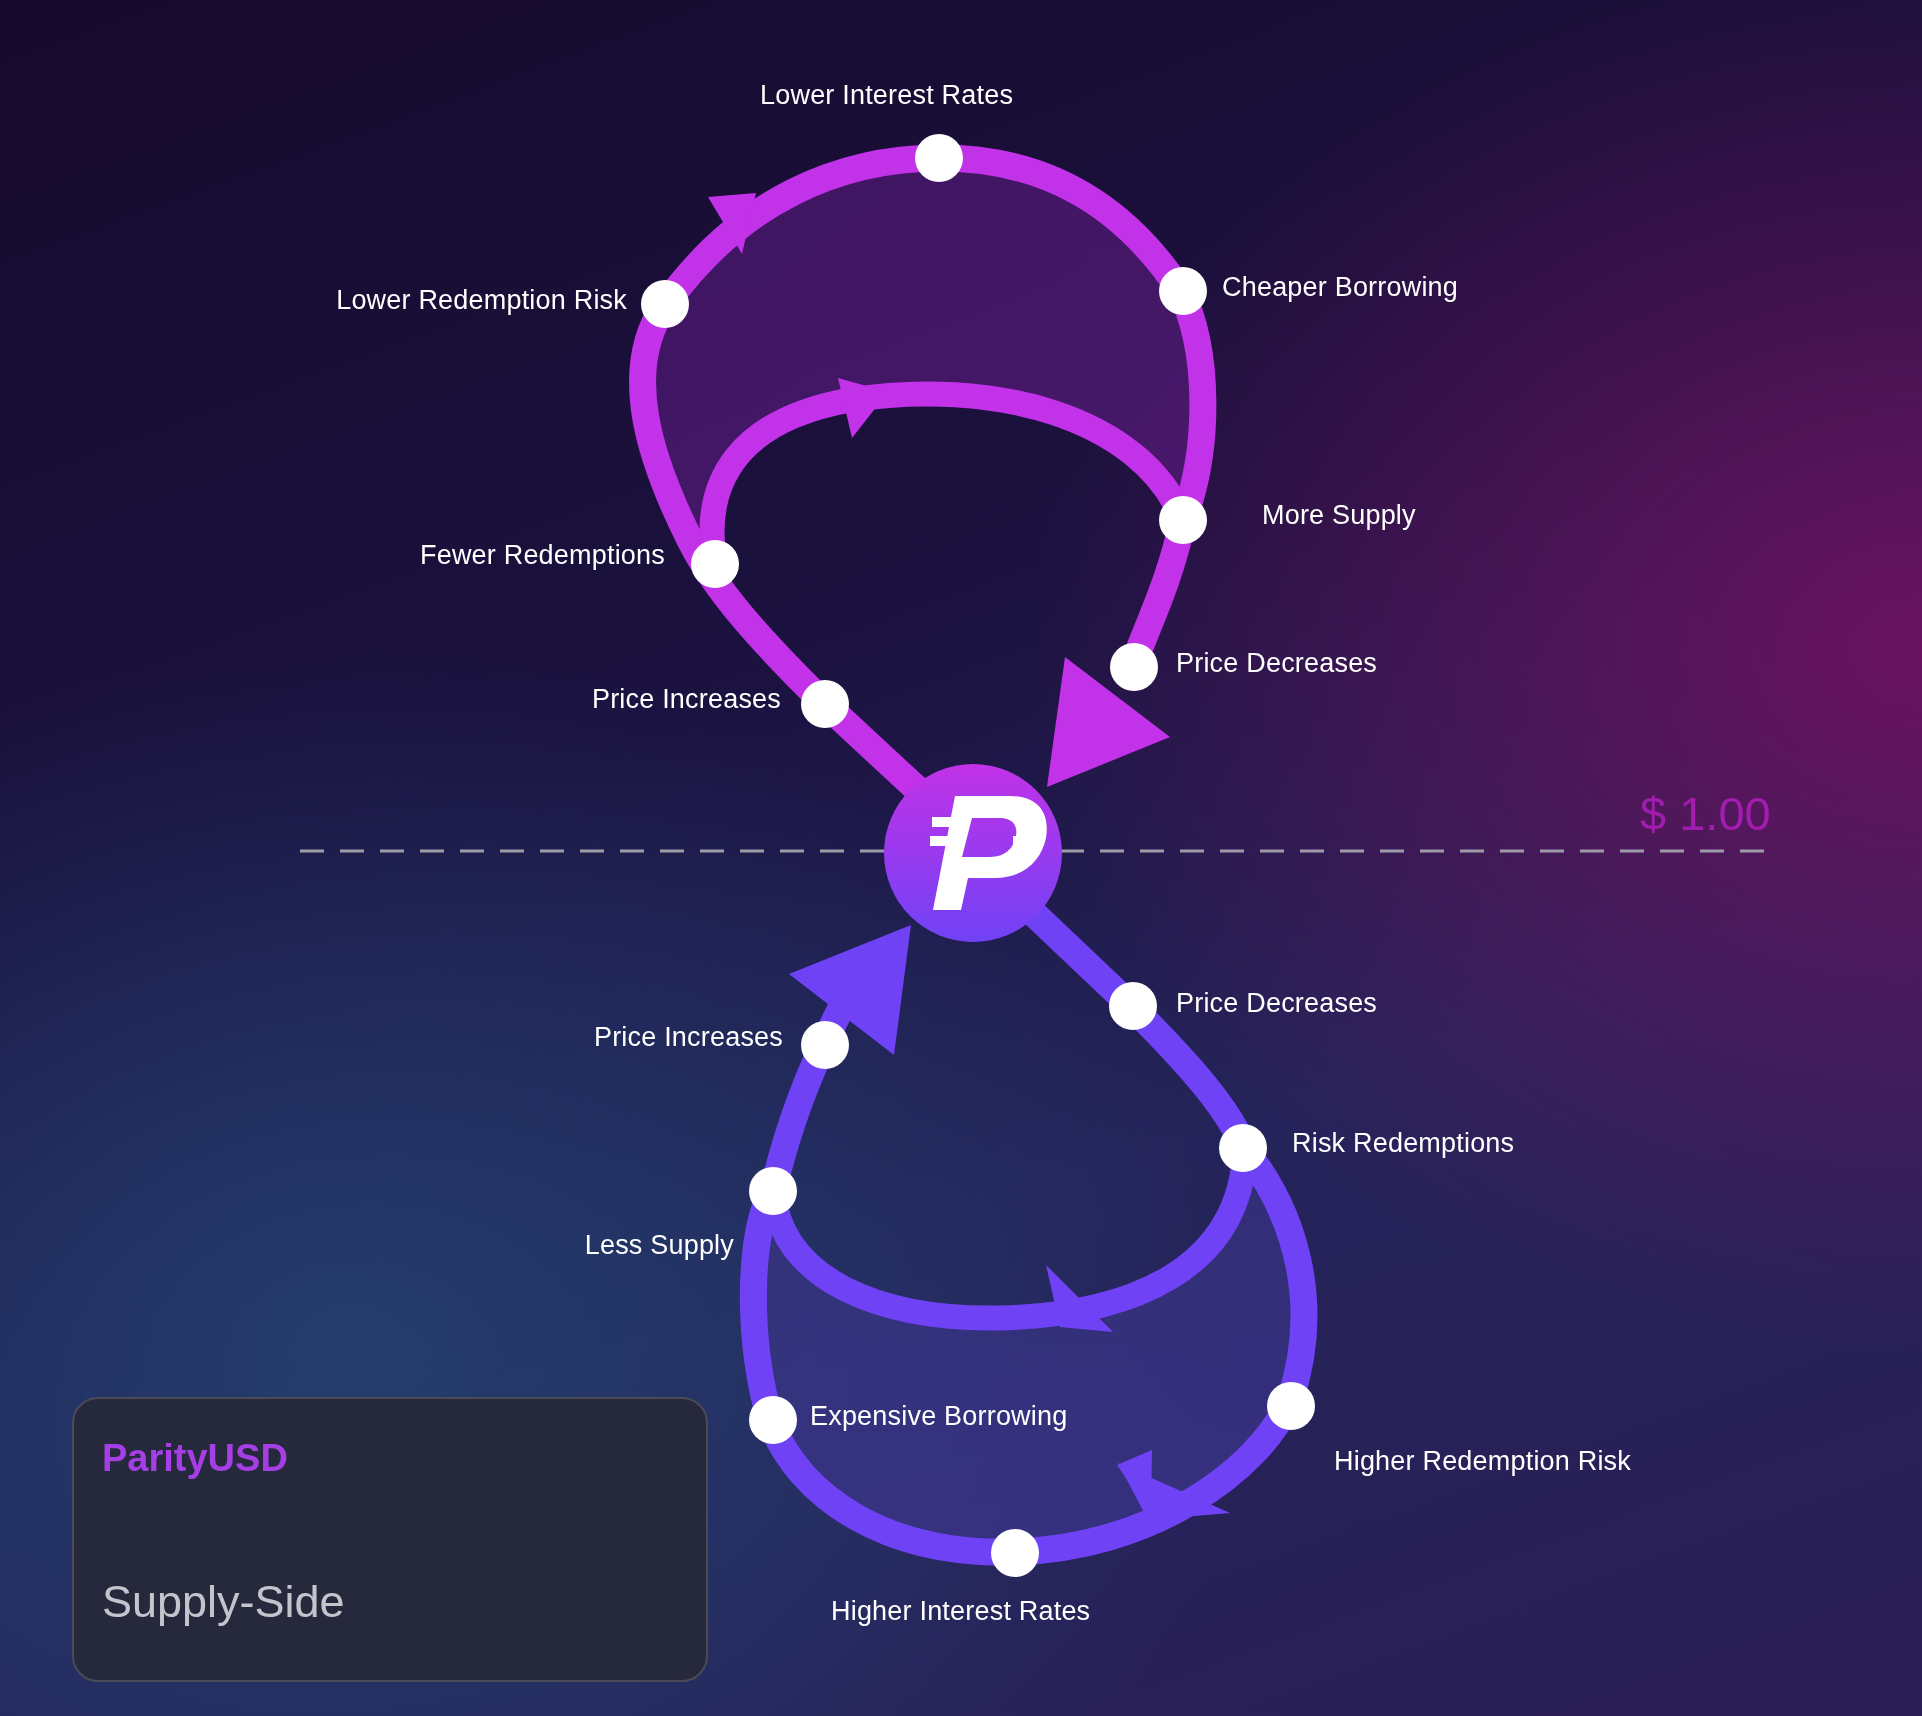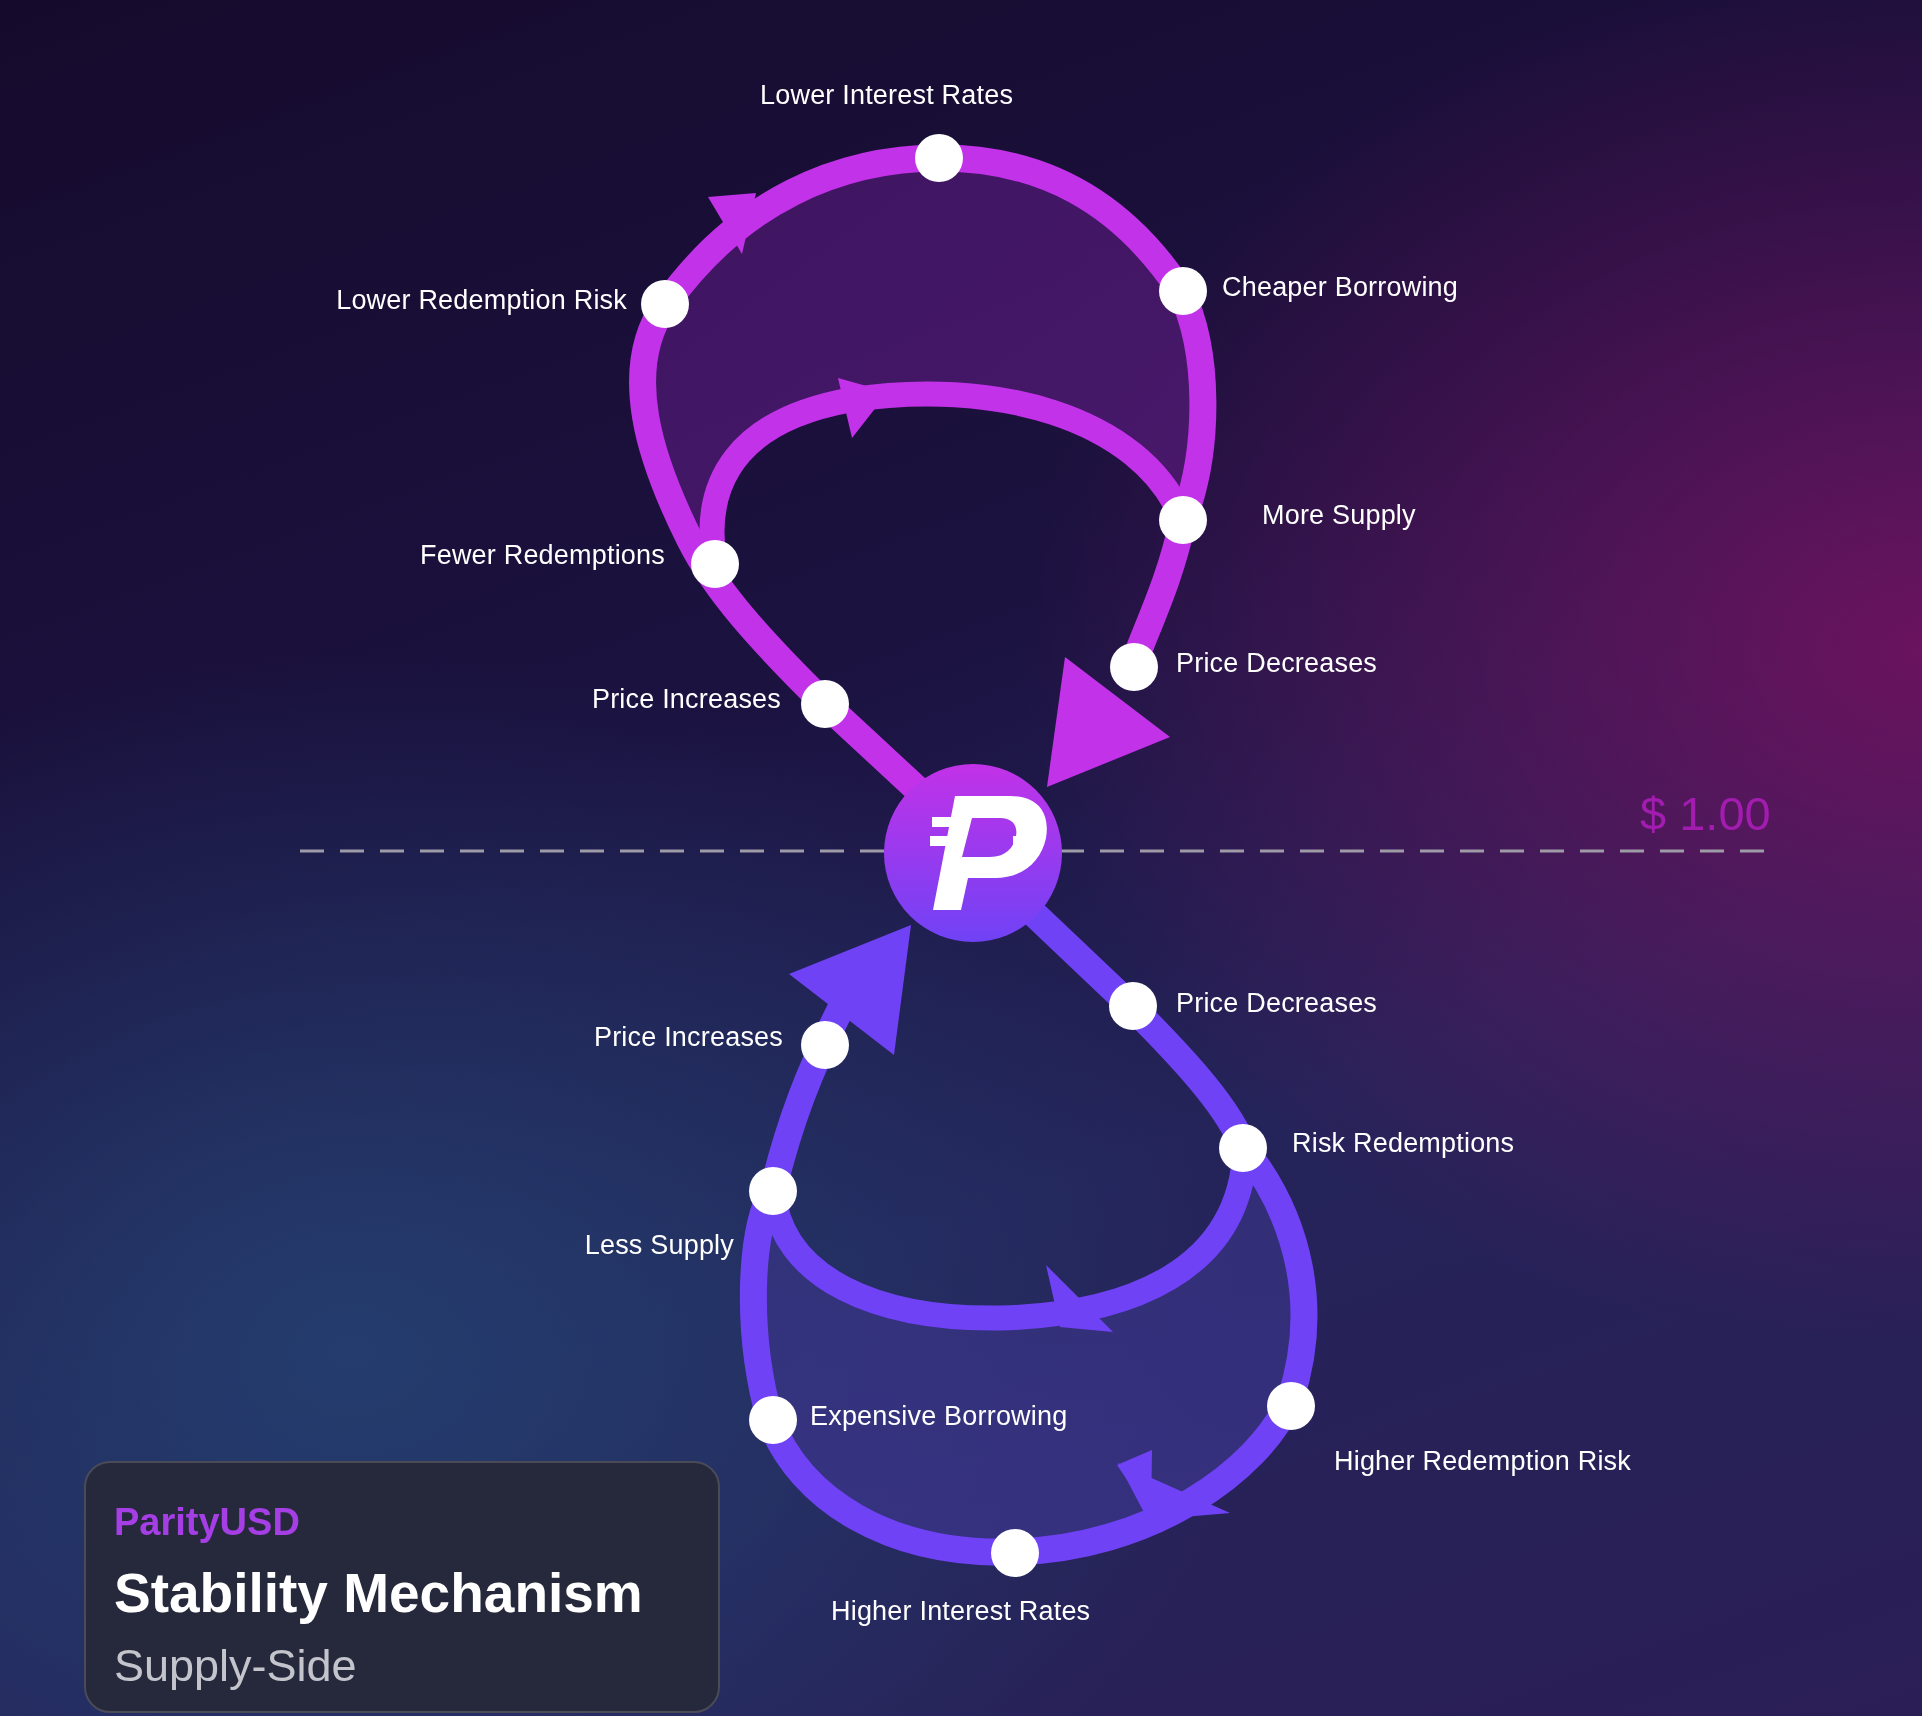--- a/index.html
+++ b/index.html
@@ -15,24 +15,23 @@
     .label {
       position: absolute; color: #ffffff; font-size: 27px; white-space: nowrap;
       line-height: 1; letter-spacing: 0.2px;
     }
     .label.right { text-align: right; }
     .price-tag {
       position: absolute; color: #a21caf; font-size: 47px; line-height: 1;
       left: 1640px; top: 790px;
     }
     .card {
-      position: absolute; left: 72px; top: 1461px; width: 636px; height: 252px;
+      position: absolute; left: 72px; top: 1397px; width: 636px; height: 285px;
       box-sizing: border-box; border: 2px solid #4a4b57; border-radius: 26px;
       background: rgba(38,41,58,0.96);
-      margin-left: 12px;
     }
     .card .brand { position: absolute; left: 28px; top: 38px; color: #a63ee6; font-size: 38px; font-weight: bold; }
     .card .title { position: absolute; left: 28px; top: 98px; color: #ffffff; font-size: 55px; font-weight: bold; }
     .card .subtitle { position: absolute; left: 28px; top: 177px; color: #c4c4cc; font-size: 45px; }
   </style>
 </head>
 <body>
 
 <svg id="stage" width="1922" height="1716" viewBox="0 0 1922 1716" xmlns="http://www.w3.org/2000/svg">
   <defs>
@@ -116,15 +115,14 @@
 <div class="label" style="left:1334px; top:1448px;">Higher Redemption Risk</div>
 <div class="label" style="left:831px; top:1598px;">Higher Interest Rates</div>
 <div class="label" style="left:810px; top:1403px;">Expensive Borrowing</div>
 <div class="label right" style="right:1188px; top:1232px;">Less Supply</div>
 <div class="label right" style="right:1139px; top:1024px;">Price Increases</div>
 
 <div class="price-tag">$ 1.00</div>
 
 <div class="card">
   <div class="brand">ParityUSD</div>
-  <div class="title">Stability Mechanism</div>
   <div class="subtitle">Supply-Side</div>
 </div>
 
 </body></html>

